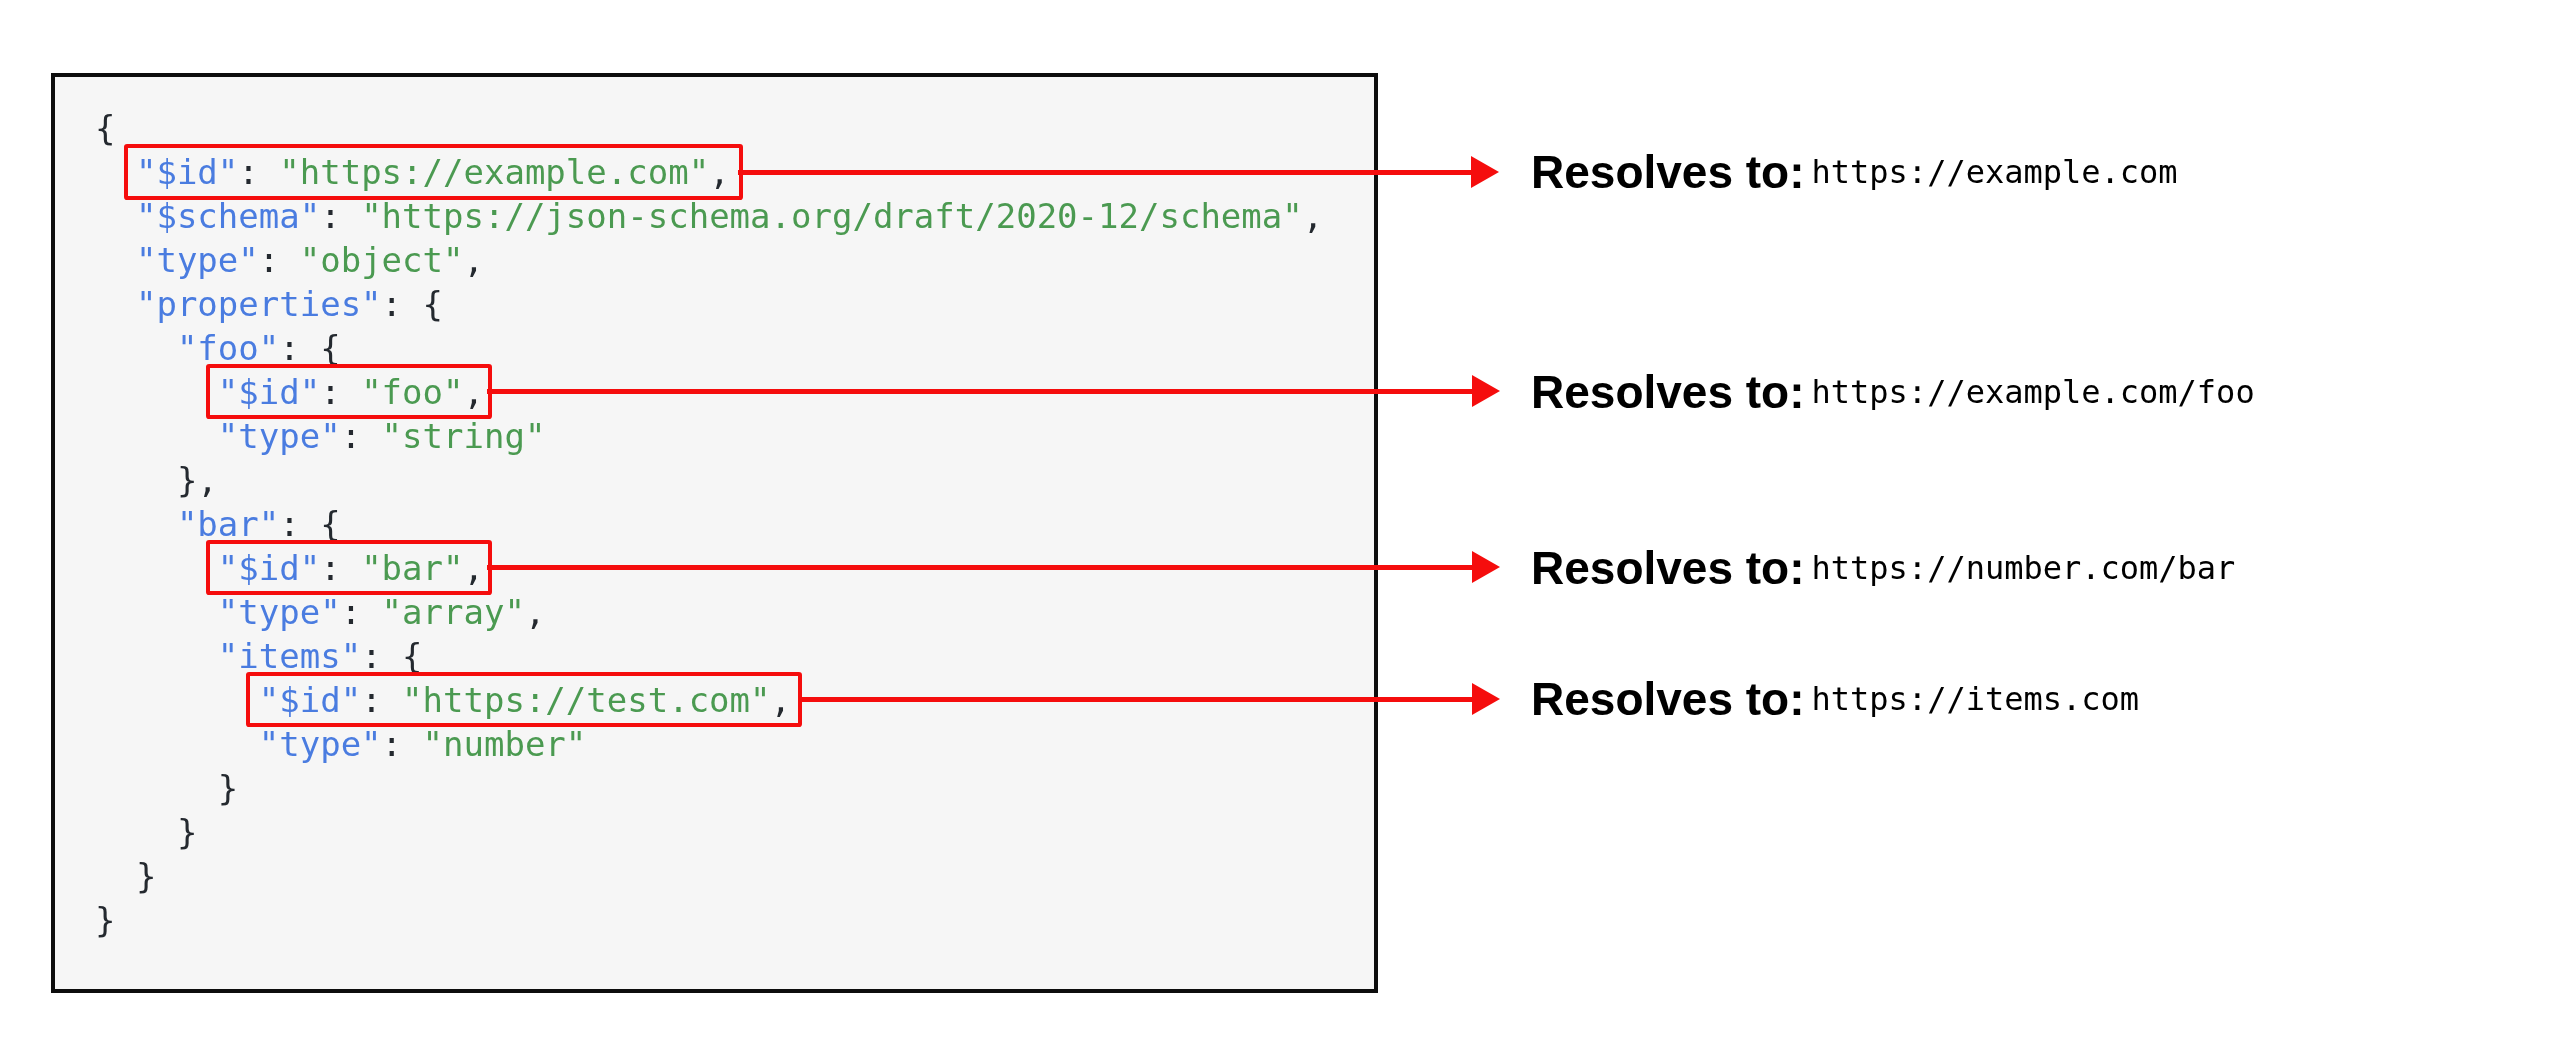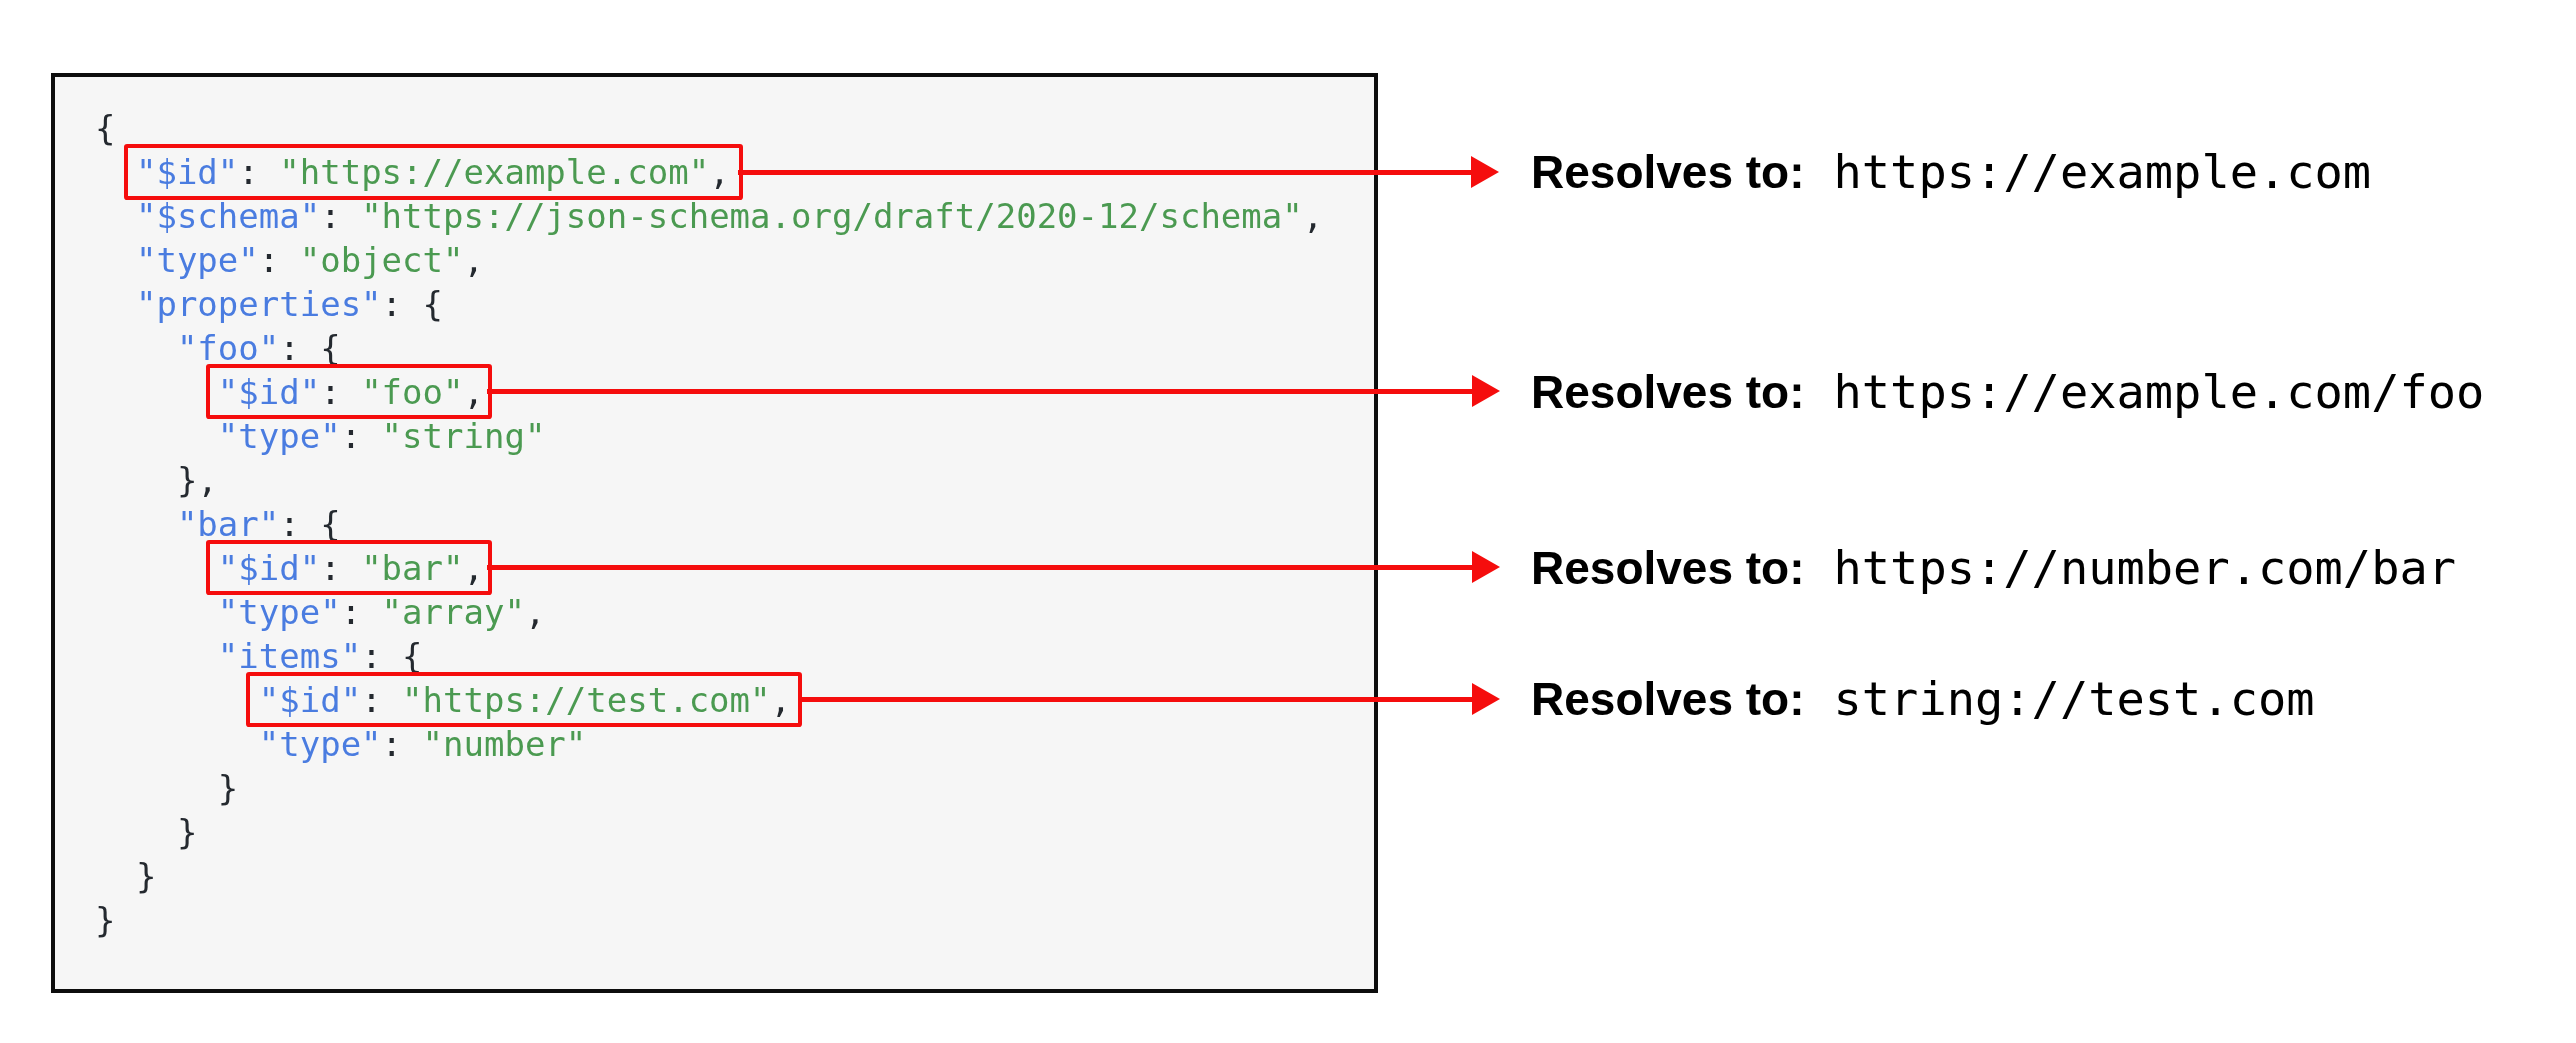--- a/index.html
+++ b/index.html
@@ -76,39 +76,39 @@
   .arrow-1{left:738px;top:170px;width:733px;}
   .arrow-2{left:487px;top:389px;width:985px;}
   .arrow-3{left:487px;top:565px;width:985px;}
   .arrow-4{left:798px;top:697px;width:674px;}
   
   .annotation{
     position:absolute;
     left:1531px;
     height:54px;
     display:flex;
-    align-items:flex-end;
+    align-items:center;
     white-space:nowrap;
     z-index:6;
   }
   .annotation-1{top:145px;}
   .annotation-2{top:365px;}
   .annotation-3{top:541px;}
   .annotation-4{top:672px;}
   .ann-label{
     font-family:"Liberation Sans",sans-serif;
     font-weight:700;
     font-size:46px;
     color:var(--annotation-black);
   }
   .ann-value{
     font-family:"DejaVu Sans Mono",monospace;
-    font-size:47px;
+    font-size:32px;
     color:var(--annotation-black);
-    margin-left:29px;
+    margin-left:7px;
   }
 </style>
 </head>
 <body>
 
 <div class="figure">
 
   <div class="code-box">
     <pre class="code"><div class="line"><span class="tok-pun">{</span></div><div class="line"><span class="tok-pun">  </span><span class="tok-key">"$id"</span><span class="tok-pun">: </span><span class="tok-str">"https://example.com"</span><span class="tok-pun">,</span></div><div class="line"><span class="tok-pun">  </span><span class="tok-key">"$schema"</span><span class="tok-pun">: </span><span class="tok-str">"https://json-schema.org/draft/2020-12/schema"</span><span class="tok-pun">,</span></div><div class="line"><span class="tok-pun">  </span><span class="tok-key">"type"</span><span class="tok-pun">: </span><span class="tok-str">"object"</span><span class="tok-pun">,</span></div><div class="line"><span class="tok-pun">  </span><span class="tok-key">"properties"</span><span class="tok-pun">: {</span></div><div class="line"><span class="tok-pun">    </span><span class="tok-key">"foo"</span><span class="tok-pun">: {</span></div><div class="line"><span class="tok-pun">      </span><span class="tok-key">"$id"</span><span class="tok-pun">: </span><span class="tok-str">"foo"</span><span class="tok-pun">,</span></div><div class="line"><span class="tok-pun">      </span><span class="tok-key">"type"</span><span class="tok-pun">: </span><span class="tok-str">"string"</span></div><div class="line"><span class="tok-pun">    },</span></div><div class="line"><span class="tok-pun">    </span><span class="tok-key">"bar"</span><span class="tok-pun">: {</span></div><div class="line"><span class="tok-pun">      </span><span class="tok-key">"$id"</span><span class="tok-pun">: </span><span class="tok-str">"bar"</span><span class="tok-pun">,</span></div><div class="line"><span class="tok-pun">      </span><span class="tok-key">"type"</span><span class="tok-pun">: </span><span class="tok-str">"array"</span><span class="tok-pun">,</span></div><div class="line"><span class="tok-pun">      </span><span class="tok-key">"items"</span><span class="tok-pun">: {</span></div><div class="line"><span class="tok-pun">        </span><span class="tok-key">"$id"</span><span class="tok-pun">: </span><span class="tok-str">"https://test.com"</span><span class="tok-pun">,</span></div><div class="line"><span class="tok-pun">        </span><span class="tok-key">"type"</span><span class="tok-pun">: </span><span class="tok-str">"number"</span></div><div class="line"><span class="tok-pun">      }</span></div><div class="line"><span class="tok-pun">    }</span></div><div class="line"><span class="tok-pun">  }</span></div><div class="line"><span class="tok-pun">}</span></div></pre>
   </div>
@@ -130,17 +130,17 @@
   <div class="annotation annotation-2">
     <span class="ann-label">Resolves to:</span>
     <span class="ann-value">https://example.com/foo</span>
   </div>
   <div class="annotation annotation-3">
     <span class="ann-label">Resolves to:</span>
     <span class="ann-value">https://number.com/bar</span>
   </div>
   <div class="annotation annotation-4">
     <span class="ann-label">Resolves to:</span>
-    <span class="ann-value">string://test.com</span>
+    <span class="ann-value">https://items.com</span>
   </div>
 
 </div>
 
 
 </body></html>

